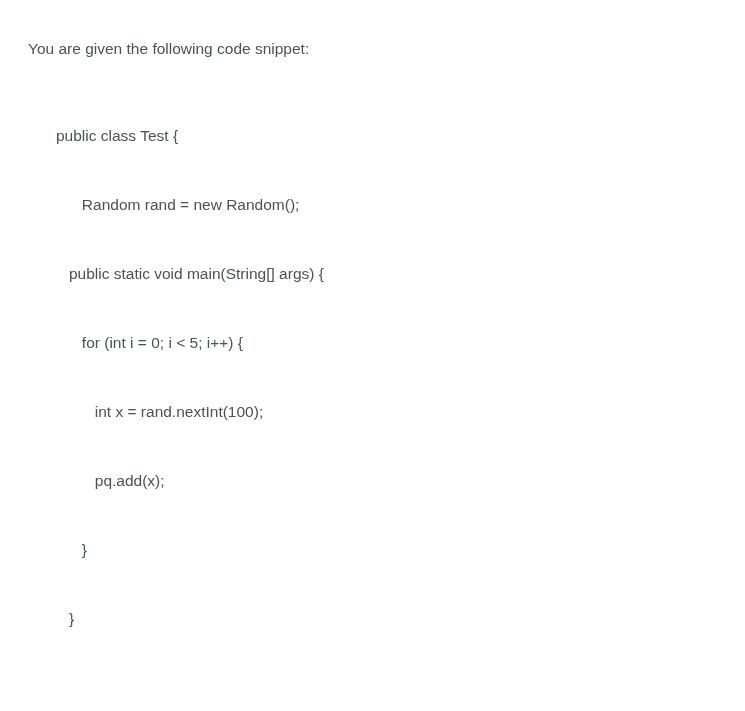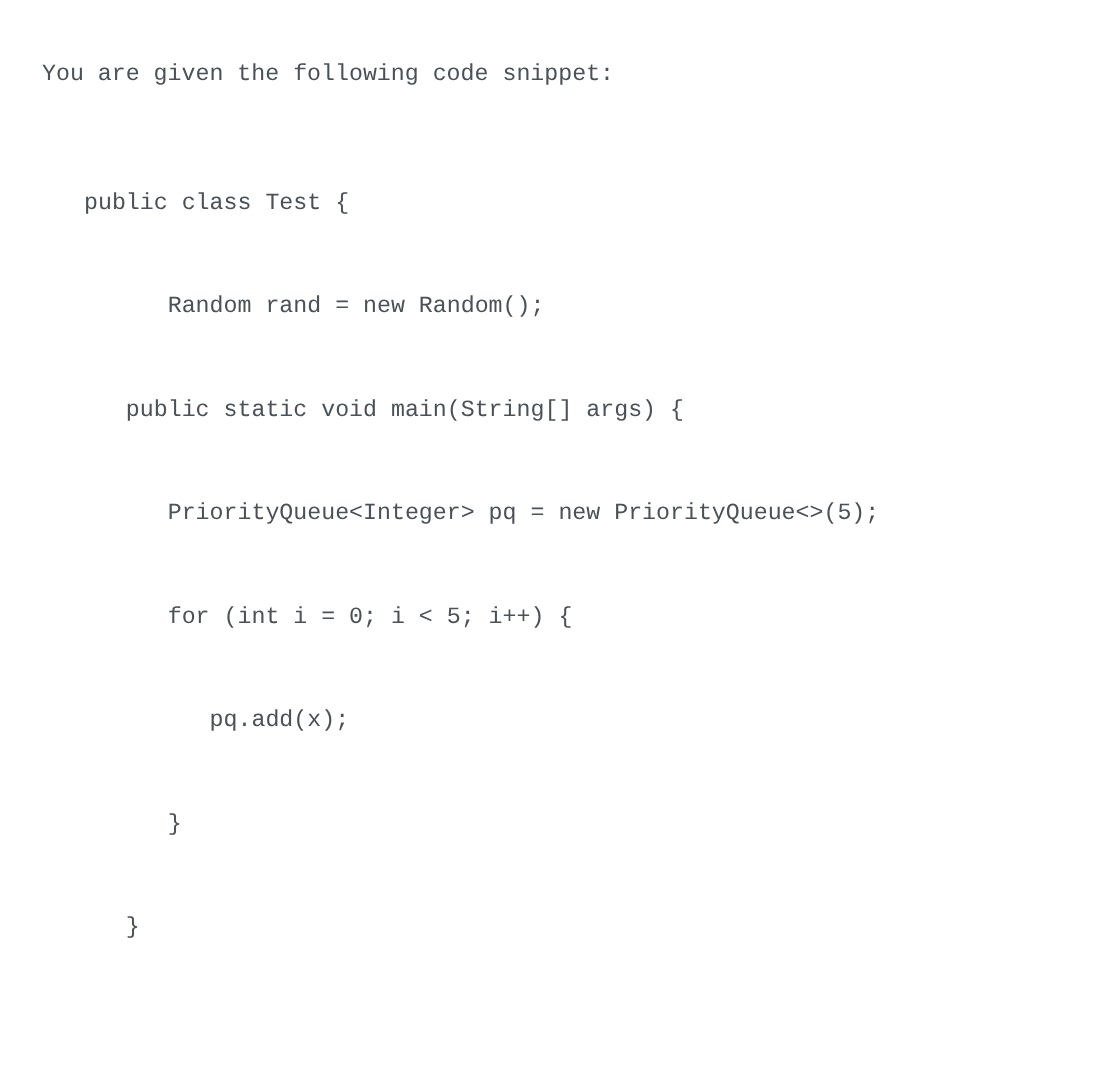--- a/index.html
+++ b/index.html
@@ -15,21 +15,20 @@
     -webkit-font-smoothing: antialiased;
     overflow: hidden;
   }
 
   .page {
     position: relative;
     width: 745px;
     height: 711px;
     padding: 0;
     box-sizing: border-box;
-    font-family: Liberation Mono, monospace;
   }
 
   .content {
     padding: 38px 17px 0 28px;
   }
 
   .intro {
     font-size: 15.5px;
     line-height: 22px;
     margin: 0 0 18px 0;
@@ -51,22 +50,22 @@
 
 <div class="page">
   <div class="content">
 
     <p class="intro">You are given the following code snippet:</p>
 
     <div class="code-block">
       <div class="code-line">public class Test {</div>
       <div class="code-line">      Random rand = new Random();</div>
       <div class="code-line">   public static void main(String[] args) {</div>
-      <div class="code-line">      PriorityQueue&lt;Integer&gt; pq = new PriorityQueue&lt;&gt;(5);</div>
       <div class="code-line">      for (int i = 0; i &lt; 5; i++) {</div>
+      <div class="code-line">         int x = rand.nextInt(100);</div>
       <div class="code-line">         pq.add(x);</div>
       <div class="code-line">      }</div>
       <div class="code-line">   }</div>
       
     </div>
 
   </div>
 </div>
 
 </body></html>

